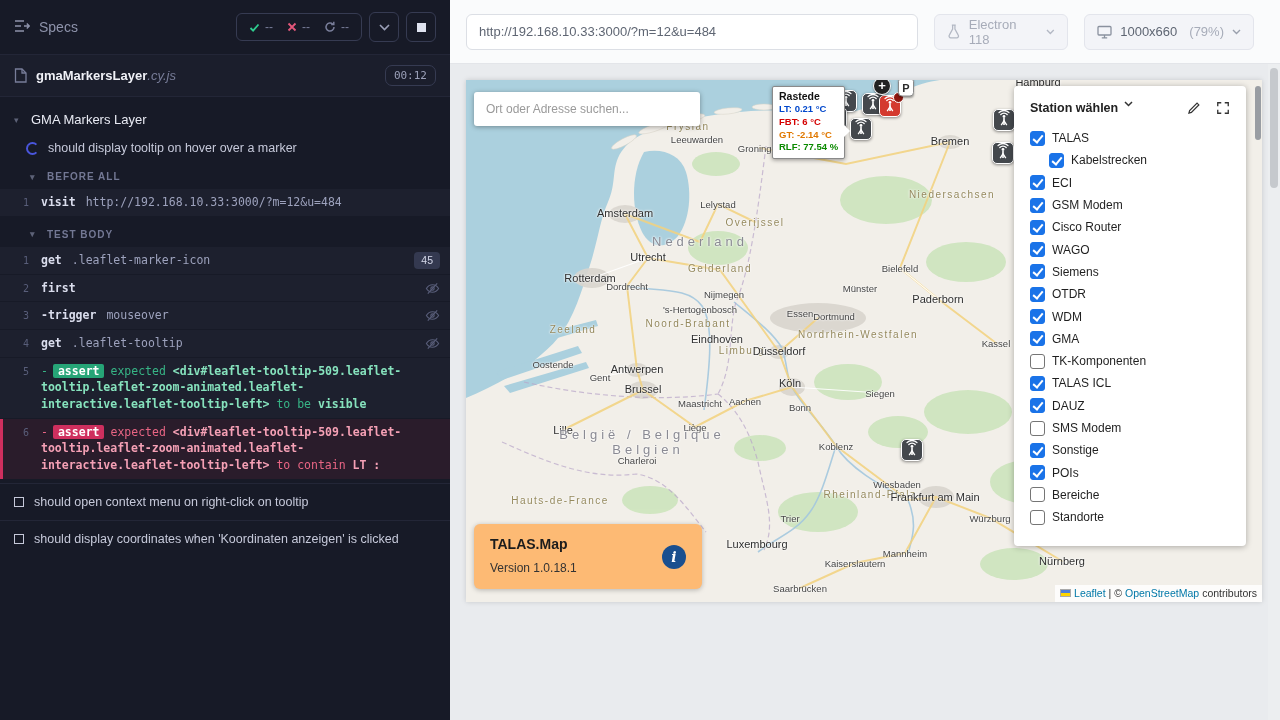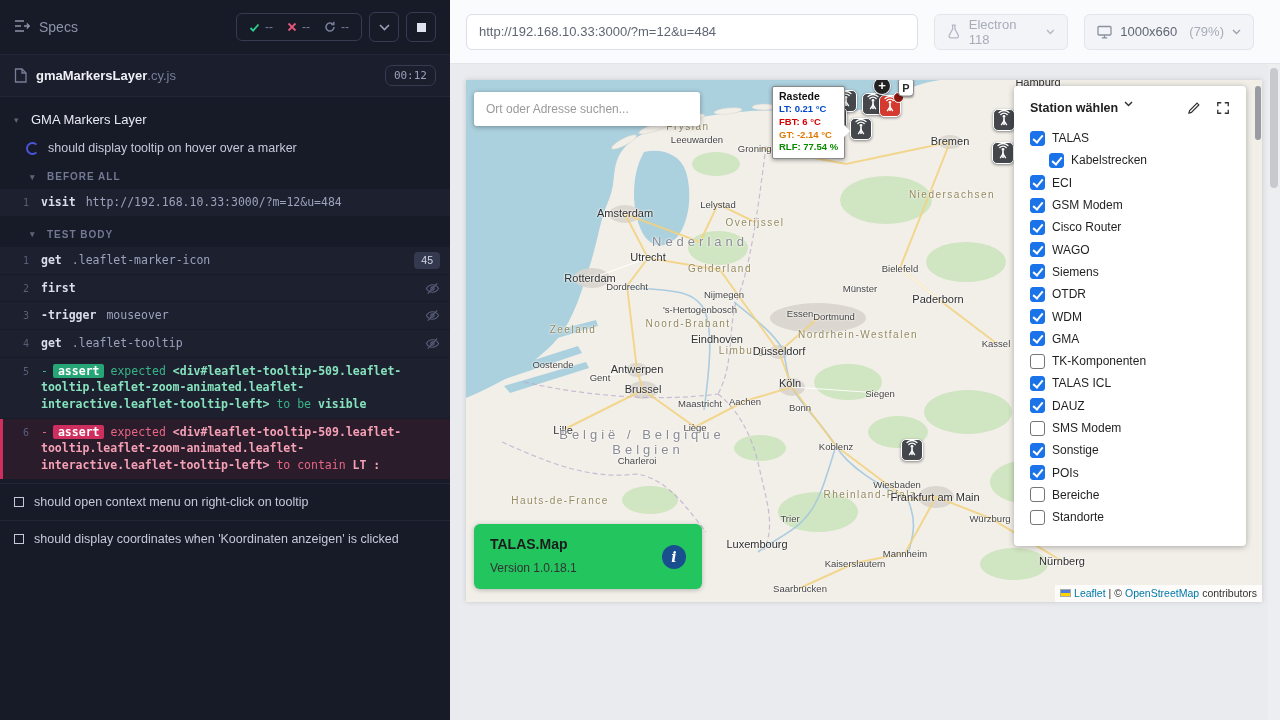--- a/index.html
+++ b/index.html
@@ -11,21 +11,21 @@
   .rep-top { display:flex; align-items:center; justify-content:space-between; padding:12px 14px; }
   .specs-toggle { display:flex; gap:9px; align-items:flex-start; color:#8e93ab; font-size:14px; cursor:pointer; }
   .rep-controls { display:flex; gap:7px; align-items:center; }
   .stats-group { display:flex; border:1px solid #363b52; border-radius:6px; padding:6px 12px; gap:14px; font-size:12px; color:#787d99; }
   .stat { display:flex; gap:5px; align-items:center; }
   .btn-sq { width:30px; height:30px; border:1px solid #363b52; border-radius:6px; display:flex; align-items:center; justify-content:center; color:#9ba0b8; background:transparent; }
   .stop-ico { width:9px; height:9px; background:#dfe3f0; }
 
   .spec-bar { display:flex; align-items:center; gap:9px; padding:10px 14px; border-top:1px solid #232637; border-bottom:1px solid #232637; background:#1b1e2c; }
   .spec-name { font-weight:700; color:#f0f1f7; font-size:13px; }
-  .spec-ext { color:#787d99; font-weight:400; }
+  .spec-ext { color:#787d99; font-weight:400;font-style:italic; }
   .spec-timer { margin-left:auto; border:1px solid #363b52; border-radius:7px; padding:3px 8px; font-size:11px; color:#9ba0b8; font-family:"DejaVu Sans Mono",monospace; }
 
   .runnables { flex:1; overflow:hidden; padding-top:8px; }
   .caret { color:#5d6278; font-size:9px; width:10px; display:inline-block; }
   .suite-header { display:flex; gap:7px; align-items:center; padding:7px 14px; color:#e8eaf3; font-size:13px; }
   .test-header { display:flex; gap:9px; align-items:center; padding:7px 14px 7px 26px; color:#c6c9da; font-size:12.5px; }
   .spinner { width:13px; height:13px; min-width:13px; border-radius:50%; border:2px solid #4a56dd; border-right-color:transparent; }
   .section-header { display:flex; gap:7px; align-items:center; padding:9px 14px 5px 30px; color:#737894; font-size:10px; letter-spacing:1px; font-weight:700; }
 
   .cmds { margin:2px 0 4px; }
@@ -87,21 +87,21 @@
 
   .map-search { position:absolute; left:8px; top:12px; width:226px; height:34px; background:#fff; border-radius:3px; box-shadow:0 1px 5px rgba(0,0,0,.35); display:flex; align-items:center; z-index:20; }
   .map-search input { border:0; outline:0; width:100%; padding:0 12px; font-size:12px; color:#333; background:transparent; font-family:"Liberation Sans",sans-serif; }
   .map-search input::placeholder { color:#9a9a9a; }
 
   .map-tooltip { position:absolute; left:306px; top:6px; min-width:66px; background:#fff; border:1px solid #8a8a8a; border-radius:2px; padding:3px 6px 4px; box-shadow:0 1px 4px rgba(0,0,0,.4); z-index:30; }
   .map-tooltip::after { content:""; position:absolute; right:-6px; top:38px; border-left:6px solid #fff; border-top:6px solid transparent; border-bottom:6px solid transparent; }
   .tt-title { font-weight:700; font-size:10.5px; color:#111; margin-bottom:1px; }
   .tt-row { font-size:9.5px; font-weight:700; line-height:1.35; white-space:nowrap; }
 
-  .version-card { position:absolute; left:8px; bottom:13px; width:228px; background:#22c55e; border-radius:6px; box-shadow:0 1px 5px rgba(0,0,0,.25); padding:12px 16px 14px; z-index:20; }
+  .version-card { position:absolute; left:8px; bottom:13px; width:228px; background:#fdba74; border-radius:6px; box-shadow:0 1px 5px rgba(0,0,0,.25); padding:12px 16px 14px; z-index:20; }
   .vc-title { font-size:14px; font-weight:700; color:#1c1c1c; }
   .vc-version { font-size:12px; color:#333; margin-top:9px; }
   .vc-info { position:absolute; right:16px; top:50%; transform:translateY(-50%); width:24px; height:24px; border-radius:50%; background:#1a4f8f; color:#fff; font:italic 700 14px "DejaVu Serif",serif; display:flex; align-items:center; justify-content:center; }
 
   .station-panel { position:absolute; left:548px; top:6px; width:232px; height:460px; background:#fff; border-radius:4px; box-shadow:0 1px 6px rgba(0,0,0,.3); z-index:25; display:flex; flex-direction:column; }
   .sp-header { display:flex; align-items:flex-start; padding:15px 16px 10px; gap:6px; }
   .sp-title { font-size:12.5px; font-weight:700; color:#222; }
   .sp-actions { margin-left:auto; display:flex; gap:15px; color:#333; }
   .cb-list { flex:1; padding:2px 0 8px 16px; overflow:hidden; }
   .cb-row { display:flex; align-items:center; gap:7px; height:22.3px; }

